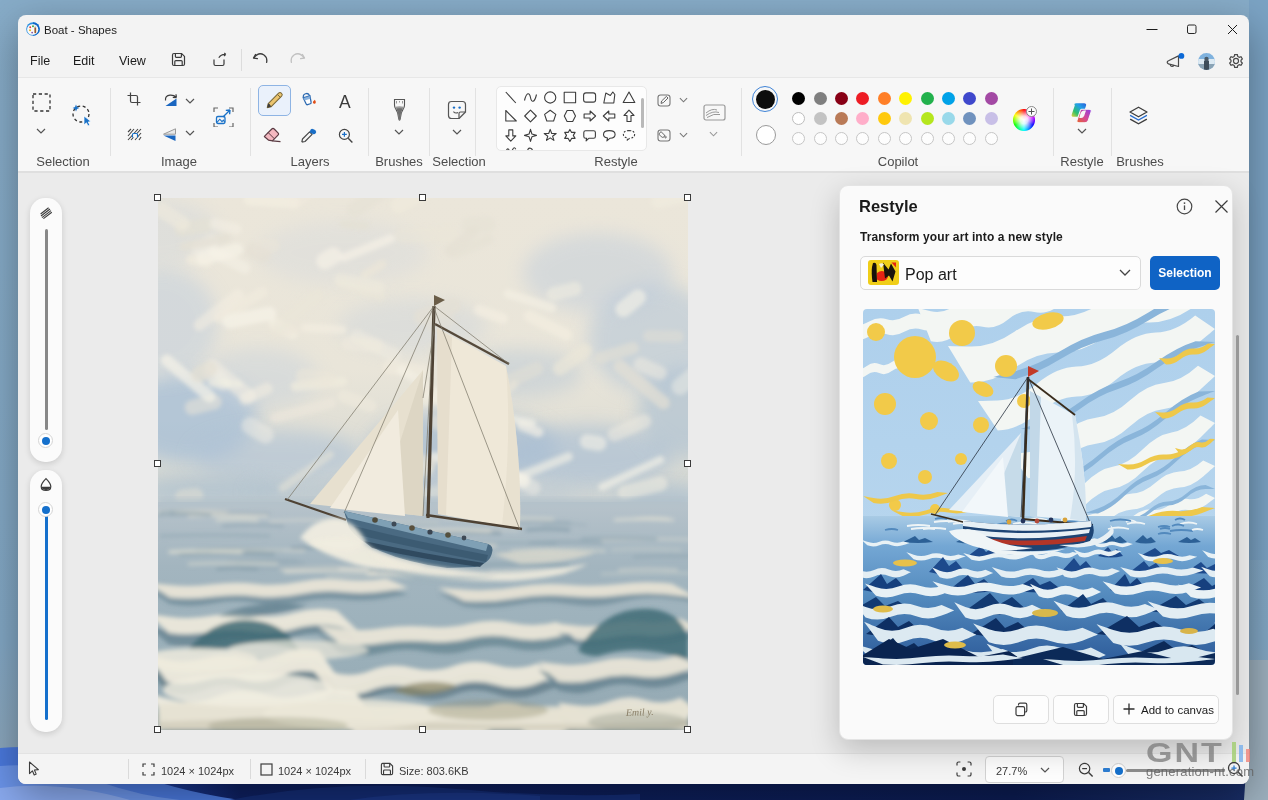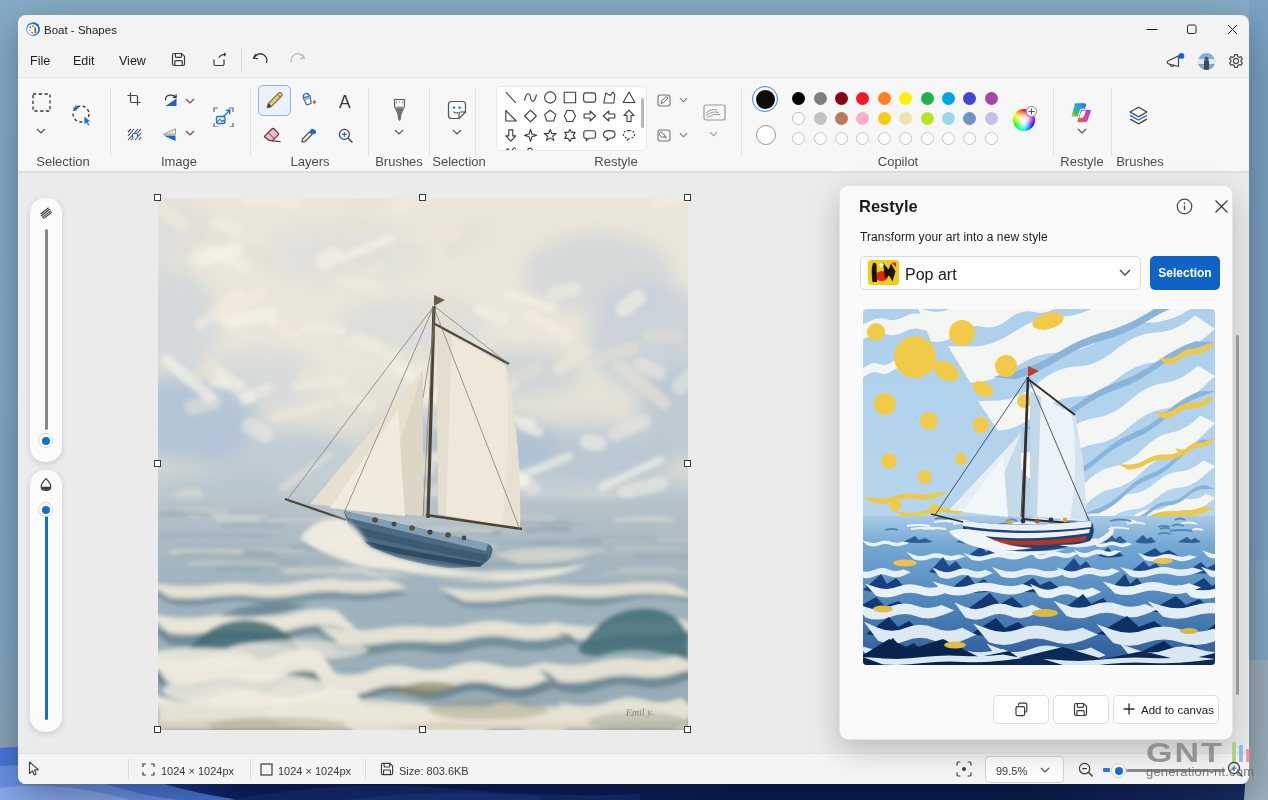--- a/index.html
+++ b/index.html
@@ -409,21 +409,21 @@
     <path d="M3.8,13.2 L3.8,9.6 Q3.8,8.6 4.8,8.6 L10.2,8.6 Q11.2,8.6 11.2,9.6 L11.2,13.2" fill="none" stroke="#3c3c3c" stroke-width="1.2"></path>
   </svg>
   <div class="abs" style="left:399px;top:765px;font-size:11px;color:#3a3a3a">Size: 803.6KB</div>
   <svg class="abs" style="left:956px;top:761px" width="16" height="16" viewBox="0 0 16 16">
     <g fill="none" stroke="#3c3c3c" stroke-width="1.2">
         <path d="M1,4.4 L1,2.6 Q1,1 2.6,1 L4.4,1 M11.6,1 L13.4,1 Q15,1 15,2.6 L15,4.4 M15,11.6 L15,13.4 Q15,15 13.4,15 L11.6,15 M4.4,15 L2.6,15 Q1,15 1,13.4 L1,11.6"></path>
       </g>
     <circle cx="8" cy="8" r="2" fill="#3c3c3c"></circle>
   </svg>
   <div class="abs" style="left:985px;top:756px;width:79px;height:27px;background:#fdfdfd;border:1px solid #d2d2d2;border-radius:4px"></div>
-  <div class="abs" style="left:996px;top:765px;font-size:11px;color:#3a3a3a">99.5%</div>
+  <div class="abs" style="left:996px;top:765px;font-size:11px;color:#3a3a3a">27.7%</div>
   <svg class="abs" style="left:1040px;top:767px" width="10" height="6" viewBox="0 0 10 6">
       <path d="M1,1 L5,5 L9,1" fill="none" stroke="#555" stroke-width="1.2"></path>
     </svg>
   <svg class="abs" style="left:1078px;top:762px" width="16" height="16" viewBox="0 0 16 16">
     <circle cx="6.6" cy="6.6" r="5.2" fill="none" stroke="#3c3c3c" stroke-width="1.2"></circle>
     <path d="M10.6,10.6 L14.6,14.6" stroke="#3c3c3c" stroke-width="1.4"></path>
     <path d="M4.2,6.6 L9,6.6" stroke="#3c3c3c" stroke-width="1.2"></path>
   </svg>
   <div class="abs" style="left:1103px;top:768px;width:7px;height:4px;background:#2d7dd2;border-radius:1px"></div>
   <div class="abs" style="left:1126px;top:769px;width:99px;height:3px;background:#8d8d8d;border-radius:2px"></div>
@@ -729,21 +729,21 @@
   <div class="abs" style="left:839px;top:185px;width:394px;height:555px;background:#fafafa;border:1px solid #e4e4e4;border-radius:9px;box-shadow:0 10px 30px rgba(0,0,0,.2)"></div>
   <div class="abs" style="left:859px;top:197px;font-size:16.5px;font-weight:700;color:#1a1a1a;letter-spacing:0px">Restyle</div>
   <svg class="abs" style="left:1176px;top:198px" width="17" height="17" viewBox="0 0 17 17">
     <circle cx="8.5" cy="8.5" r="7.3" fill="none" stroke="#484848" stroke-width="1.2"></circle>
     <path d="M8.5,7.4 L8.5,12" stroke="#484848" stroke-width="1.3"></path>
     <circle cx="8.5" cy="5.1" r="0.9" fill="#484848"></circle>
   </svg>
   <svg class="abs" style="left:1214px;top:199px" width="15" height="15" viewBox="0 0 15 15">
     <path d="M1.5,1.5 L13.5,13.5 M13.5,1.5 L1.5,13.5" stroke="#3c3c3c" stroke-width="1.2"></path>
   </svg>
-  <div class="abs" style="left:860px;top:230px;font-size:12px;font-weight:400;color:#1b1b1b;letter-spacing:0.1px">Transform your art into a new style</div>
+  <div class="abs" style="left:860px;top:230px;font-size:12px;font-weight:700;color:#1b1b1b;letter-spacing:0.1px">Transform your art into a new style</div>
   <div class="abs" style="left:860px;top:256px;width:281px;height:34px;background:#fdfdfd;border:1px solid #dadada;border-radius:5px"></div>
   <svg class="abs" style="left:868px;top:260px" width="31" height="25" viewBox="0 0 31 25">
     <rect width="31" height="25" rx="3" fill="#f0ce18"></rect>
     <path d="M5,3 Q8,2 8.5,5 L9,22 L4.5,22 Q3.2,13 4,7 Z" fill="#17110b"></path>
     <path d="M9,13 Q14,9 18.5,13 Q21.5,16 18.5,19.5 Q13.5,22.5 9,19.5 Z" fill="#e42313"></path>
     <path d="M15,2.5 L20.5,9.5 L23,3.5 L27.5,11.5 L24.5,21.5 L21,15.5 L17,18.5 Z" fill="#1a140c"></path>
     <path d="M23.5,2.5 L28,2.5 L28,7.5 Z" fill="#e42313"></path>
     <path d="M11,4 Q14,2.5 16,4.5 L13,8 Z" fill="#f6f0d8"></path>
   </svg>
   <div class="abs" style="left:905px;top:266px;font-size:16px;color:#1b1b1b">Pop art</div>

